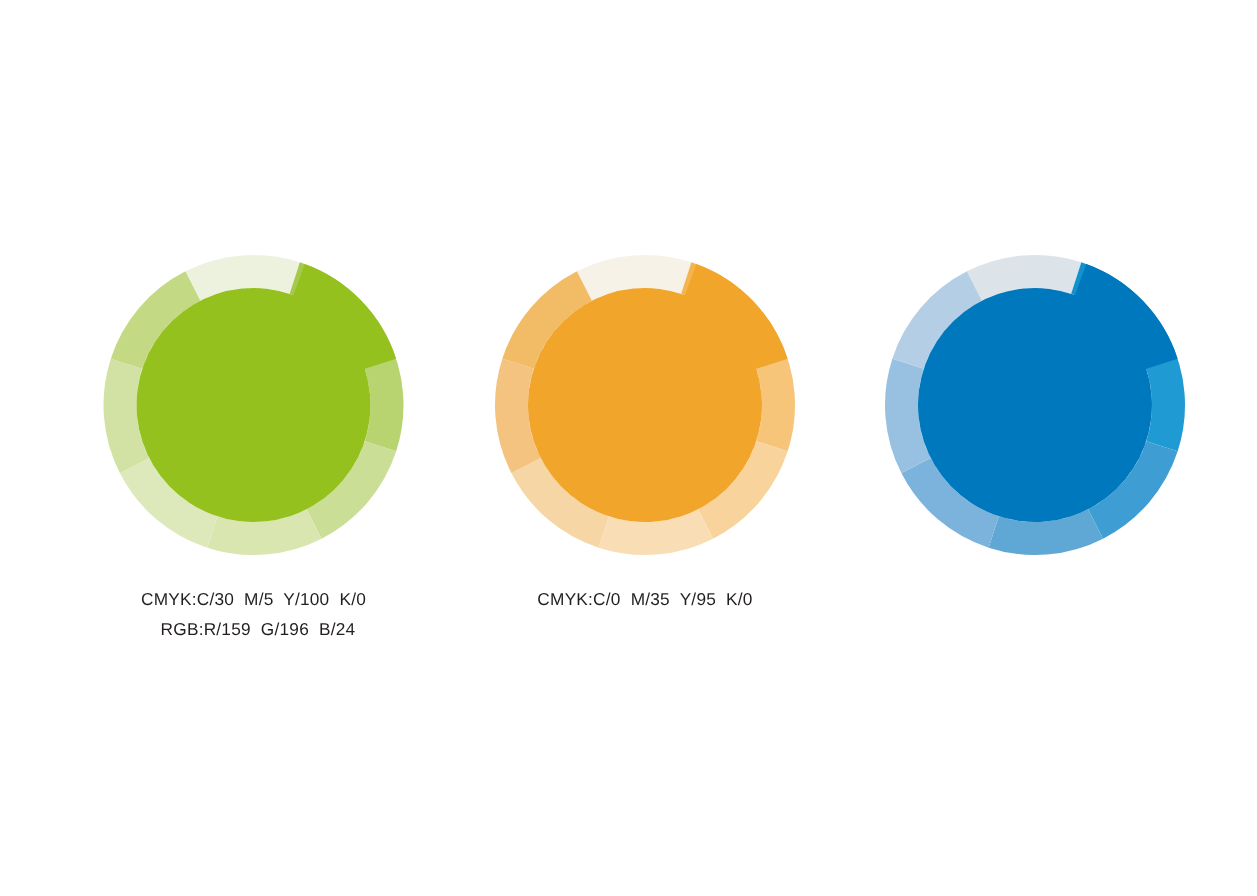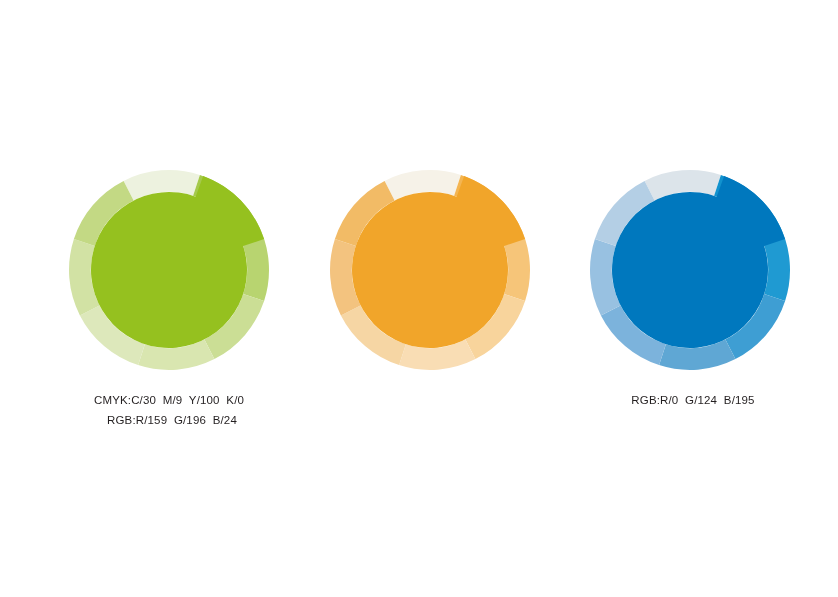--- a/index.html
+++ b/index.html
@@ -70,21 +70,21 @@
             <path d="M 71.09830056250527 197.10565162951536 A 100 100 0 0 1 12.899347581163227 147.39904997395467 L 32.50149111330731 137.41125897968465 A 78 78 0 0 0 77.8966744387541 176.18240827102198 Z" fill="#DDE8BB"></path>
             <path d="M 12.899347581163227 147.39904997395467 A 100 100 0 0 1 6.89434837048465 71.09830056250523 L 27.81759172897803 77.89667443875408 A 78 78 0 0 0 32.50149111330731 137.41125897968465 Z" fill="#D2E2A4"></path>
             <path d="M 6.89434837048465 71.09830056250523 A 100 100 0 0 1 56.60095002604531 12.899347581163227 L 66.58874102031534 32.50149111330731 A 78 78 0 0 0 27.81759172897803 77.89667443875408 Z" fill="#C3D984"></path>
           </g>
         <g>
             <path d="M 128.67757117940218 28.703975578699158 L 136.20201433256688 8.03073792140917 A 100 100 0 0 1 197.10565162951536 71.09830056250526 L 176.18240827102198 77.8966744387541 A 78 78 0 1 1 128.67757117940218 28.703975578699158 Z" fill="#95C11F"></path>
           </g>
       </svg>
     </div>
     <div class="caption-block">
-      <span class="caption-line cmyk-line">CMYK:C/30  M/9  Y/100  K/0</span>
+      <span class="caption-line cmyk-line">CMYK:C/30  M/5  Y/100  K/0</span>
       <span class="caption-line rgb-line">RGB:R/159  G/196  B/24</span>
     </div>
   </div>
 
   <div class="swatch-group" style="left:300px;">
     <div class="wheel-wrap">
       <svg class="wheel-svg" viewBox="0 0 204 204">
         <g>
             <path d="M 56.60095002604533 12.899347581163212 A 100 100 0 0 1 132.90169943749476 6.89434837048465 L 126.1033255612459 27.81759172897803 A 78 78 0 0 0 66.58874102031535 32.50149111330731 Z" fill="#F6F2E8"></path>
             <path d="M 132.90169943749476 6.89434837048465 A 100 100 0 0 1 191.10065241883677 56.600950026045325 L 171.4985088866927 66.58874102031535 A 78 78 0 0 0 126.1033255612459 27.81759172897803 Z" fill="#F4B551"></path>
@@ -94,20 +94,21 @@
             <path d="M 71.09830056250527 197.10565162951536 A 100 100 0 0 1 12.899347581163227 147.39904997395467 L 32.50149111330731 137.41125897968465 A 78 78 0 0 0 77.8966744387541 176.18240827102198 Z" fill="#F6D6A4"></path>
             <path d="M 12.899347581163227 147.39904997395467 A 100 100 0 0 1 6.89434837048465 71.09830056250523 L 27.81759172897803 77.89667443875408 A 78 78 0 0 0 32.50149111330731 137.41125897968465 Z" fill="#F3C37F"></path>
             <path d="M 6.89434837048465 71.09830056250523 A 100 100 0 0 1 56.60095002604531 12.899347581163227 L 66.58874102031534 32.50149111330731 A 78 78 0 0 0 27.81759172897803 77.89667443875408 Z" fill="#F2BB66"></path>
           </g>
         <g>
             <path d="M 128.67757117940218 28.703975578699158 L 136.20201433256688 8.03073792140917 A 100 100 0 0 1 197.10565162951536 71.09830056250526 L 176.18240827102198 77.8966744387541 A 78 78 0 1 1 128.67757117940218 28.703975578699158 Z" fill="#F1A52A"></path>
           </g>
       </svg>
     </div>
     <div class="caption-block">
+      <span class="caption-line cmyk-line">CMYK:C/0  M/35  Y/95  K/0</span>
     </div>
   </div>
 
   <div class="swatch-group" style="left:560px;">
     <div class="wheel-wrap">
       <svg class="wheel-svg" viewBox="0 0 204 204">
         <g>
             <path d="M 56.60095002604533 12.899347581163212 A 100 100 0 0 1 132.90169943749476 6.89434837048465 L 126.1033255612459 27.81759172897803 A 78 78 0 0 0 66.58874102031535 32.50149111330731 Z" fill="#DCE4EA"></path>
             <path d="M 132.90169943749476 6.89434837048465 A 100 100 0 0 1 191.10065241883677 56.600950026045325 L 171.4985088866927 66.58874102031535 A 78 78 0 0 0 126.1033255612459 27.81759172897803 Z" fill="#1192CE"></path>
             <path d="M 191.10065241883677 56.600950026045325 A 100 100 0 0 1 197.10565162951536 132.90169943749473 L 176.18240827102198 126.1033255612459 A 78 78 0 0 0 171.4985088866927 66.58874102031535 Z" fill="#1F9AD2"></path>
@@ -116,17 +117,16 @@
             <path d="M 71.09830056250527 197.10565162951536 A 100 100 0 0 1 12.899347581163227 147.39904997395467 L 32.50149111330731 137.41125897968465 A 78 78 0 0 0 77.8966744387541 176.18240827102198 Z" fill="#7CB3DC"></path>
             <path d="M 12.899347581163227 147.39904997395467 A 100 100 0 0 1 6.89434837048465 71.09830056250523 L 27.81759172897803 77.89667443875408 A 78 78 0 0 0 32.50149111330731 137.41125897968465 Z" fill="#98C1E1"></path>
             <path d="M 6.89434837048465 71.09830056250523 A 100 100 0 0 1 56.60095002604531 12.899347581163227 L 66.58874102031534 32.50149111330731 A 78 78 0 0 0 27.81759172897803 77.89667443875408 Z" fill="#B4CFE5"></path>
           </g>
         <g>
             <path d="M 128.67757117940218 28.703975578699158 L 136.20201433256688 8.03073792140917 A 100 100 0 0 1 197.10565162951536 71.09830056250526 L 176.18240827102198 77.8966744387541 A 78 78 0 1 1 128.67757117940218 28.703975578699158 Z" fill="#0078BE"></path>
           </g>
       </svg>
     </div>
     <div class="caption-block">
-      <span class="caption-line rgb-line">RGB:R/0  G/124  B/195</span>
     </div>
   </div>
 
 </div>
 
 </body></html>

